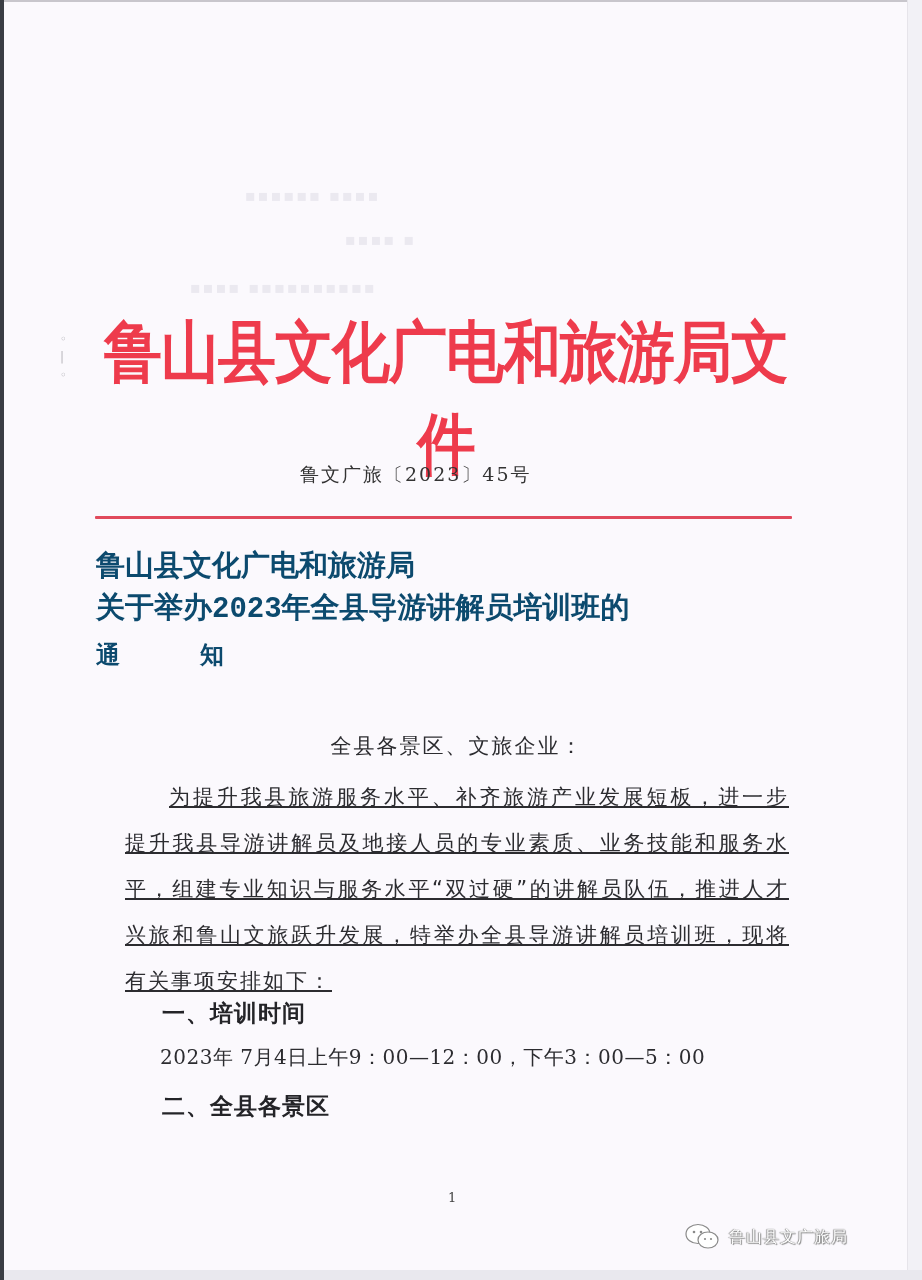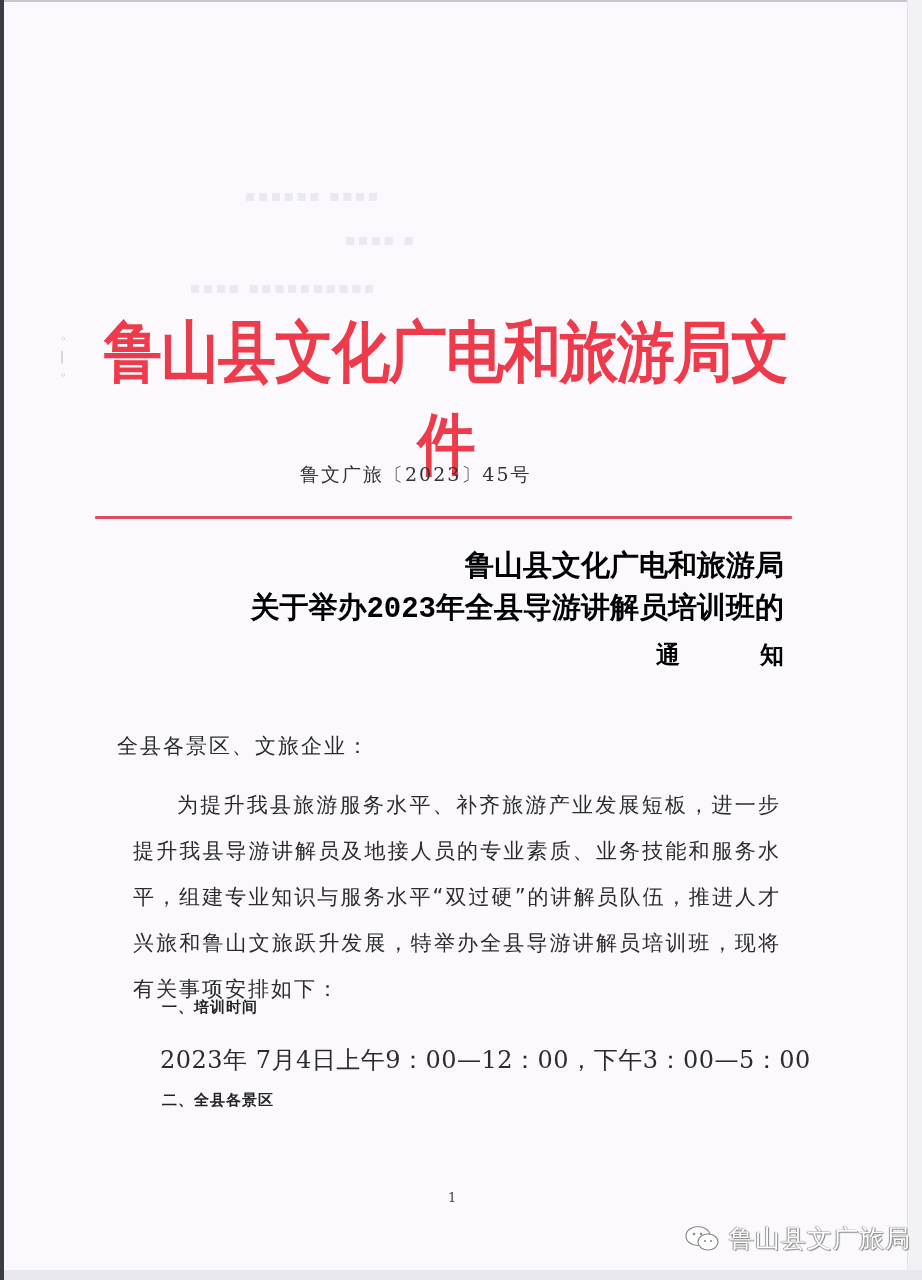--- a/index.html
+++ b/index.html
@@ -81,84 +81,85 @@
     }
     .red-rule {
       position: absolute;
       left: 95px; top: 516px;
       width: 697px; height: 3px;
       background: #e14a5c;
       border-radius: 1px;
     }
     .title {
       position: absolute;
-      left: 84px; width: 700px;
-      text-align: right;
+      left: 96px; width: 700px;
+      text-align: left;
       font-family: "DejaVu Serif", serif;
       font-weight: bold;
-      color: #000000;
+      color: #0c4a6e;
       font-size: 29px;
       line-height: 44px;
     }
     .title.l1 { top: 543px; }
     .title.l2 { top: 588px; font-family: Liberation Mono, monospace; }
     .title.l3 { top: 633px; font-size: 24px; word-spacing: 0; }
     .title.l3 span.gap { display: inline-block; width: 80px; }
     .body-text {
       position: absolute;
       left: 117px;
       width: 680px;
       font-size: 21px;
       line-height: 46px;
       color: #2c2c30;
       letter-spacing: 2px;
       font-family: "DejaVu Sans", sans-serif;
     }
-    .salutation { top: 723px; }
+    .salutation { top: 723px; text-align: center; }
     .para { top: 766px; }
     .para p {
-      margin: 16px;
+      margin: 8px;
       text-indent: 44px;
       text-align: justify;
+      text-decoration: underline;
     }
     .section-heading {
       position: absolute;
       left: 162px;
-      font-size: 15px;
+      font-size: 23px;
       font-weight: bold;
       letter-spacing: 1px;
       color: #242428;
       font-family: "DejaVu Sans", sans-serif;
     }
     .h1 { top: 998px; }
     .h2 { top: 1091px; }
     .time-line {
       position: absolute;
       left: 160px; top: 1044px;
-      font-size: 24px;
+      font-size: 20px;
       color: #2c2c30;
       font-family: "DejaVu Serif", serif;
       letter-spacing: 0.5px;
     }
     .page-number {
       position: absolute;
       left: 448px; top: 1190px;
       font-size: 13px;
       color: #444;
       font-family: "DejaVu Serif", serif;
     }
     .watermark {
       position: absolute;
       left: 683px; top: 1222px;
       display: flex;
       align-items: center;
       gap: 6px;
       color: #ffffff;
       font-family: "DejaVu Sans", sans-serif;
-      font-size: 25px;
+      font-size: 16px;
       letter-spacing: 1px;
       text-shadow: 0 0 1px #777, 1px 1px 1px #888, -1px 0 1px #999;
     }
     .watermark svg { display: block; }
   </style>
 </head>
 <body>
 
 <div class="edge-strip"></div>
 <div class="top-edge"></div>

